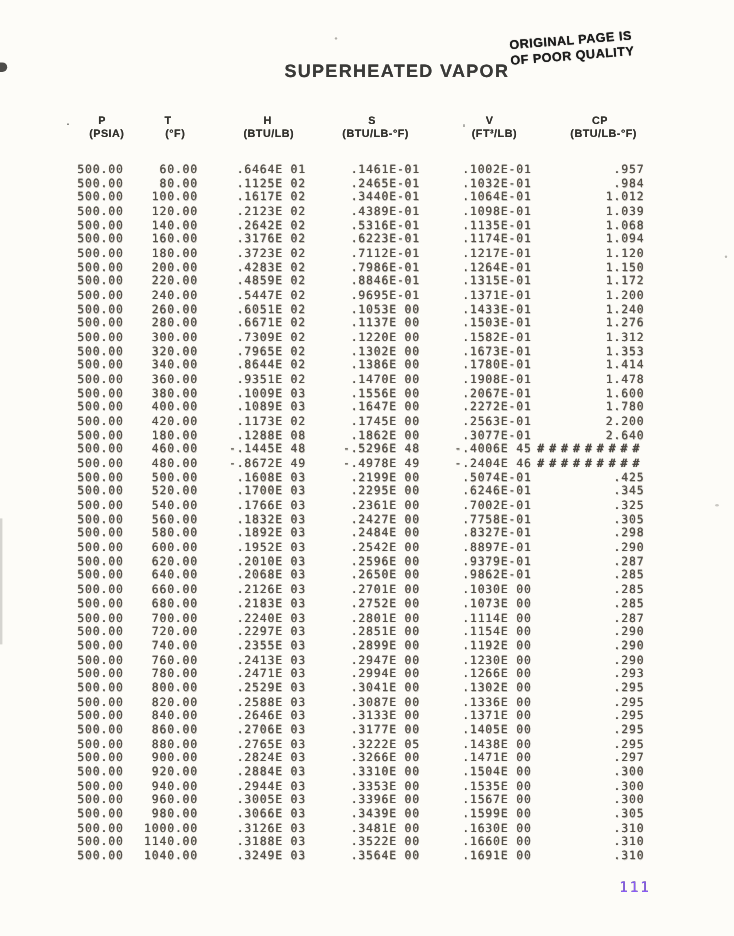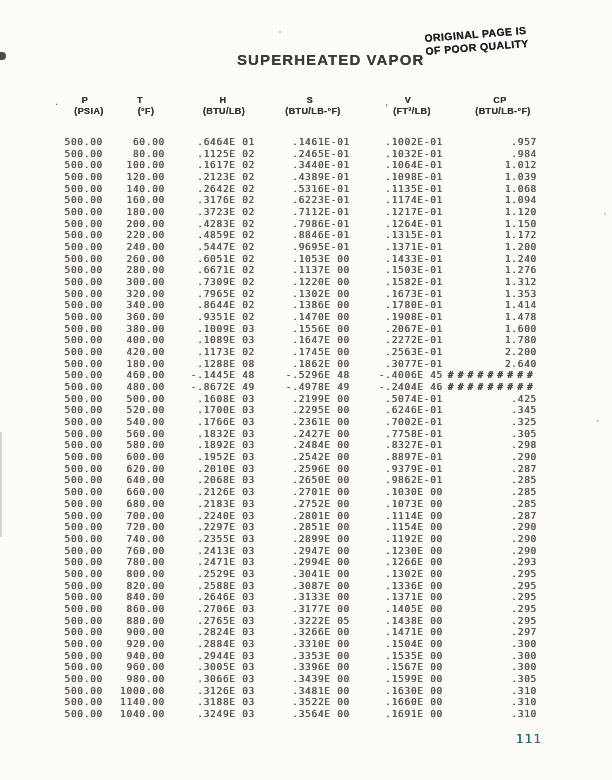--- a/index.html
+++ b/index.html
@@ -36,21 +36,21 @@
   .row{display:flex;padding-left:33px;height:11.68px;line-height:11.68px;}
   .c{
     text-align:right;white-space:pre;
     font-size:9.5px;letter-spacing:.7px;color:#555049;
     text-shadow:0 0 .7px #7a756d, .3px .3px 0 rgba(90,85,78,.35);
   }
   .c0{width:70px}.c1{width:62px}.c2{width:90px}.c3{width:95px}.c4{width:93px}.c5{width:94px}
   .hash{letter-spacing:4.2px;margin-right:-4px;font-weight:700;color:#4c4843;}
   
   .page-num{
-    position:absolute;left:516px;top:732px;font-size:12px;color:#0f766e;
+    position:absolute;left:516px;top:732px;font-size:12px;color:#8b5cf6;
     letter-spacing:1.5px;text-shadow:0 0 .4px #444;
   }
   .mark{position:absolute;font-size:9px;color:#5a5a55;}
   .speck{position:absolute;background:#55524c;border-radius:50%;}
   .smudge-left{position:absolute;left:0;top:52px;width:6px;height:8px;background:#2f2e2c;border-radius:0 4px 4px 0;opacity:.85;}
   .fold-line{position:absolute;left:0;top:432px;width:2px;height:105px;background:rgba(70,68,64,.22);}
 </style>
 </head>
 <body>
 

